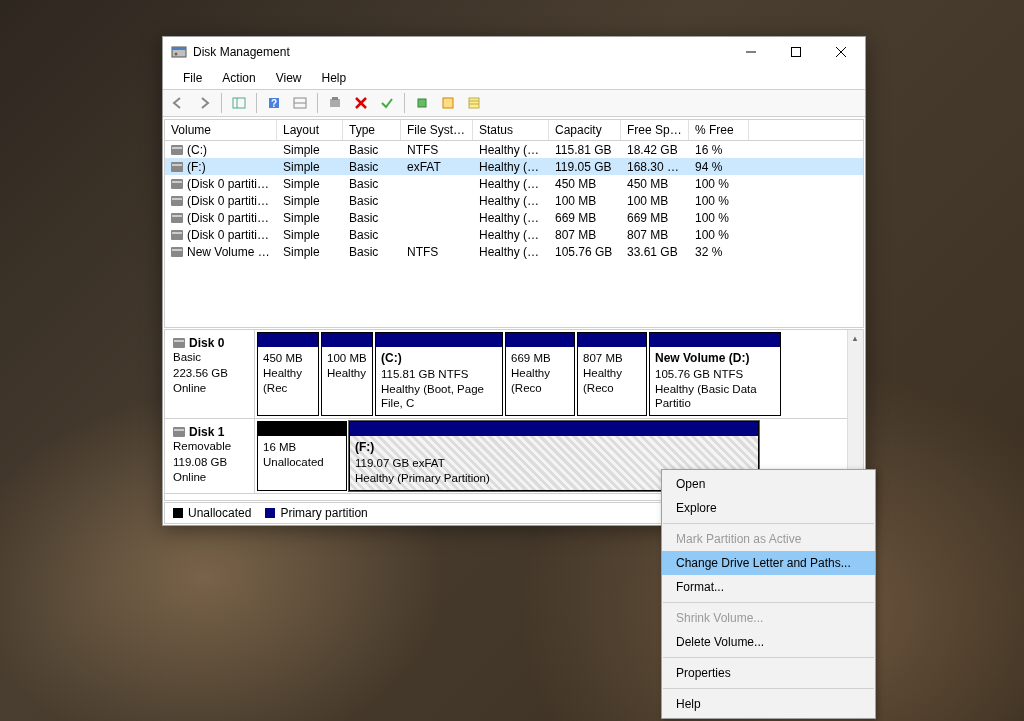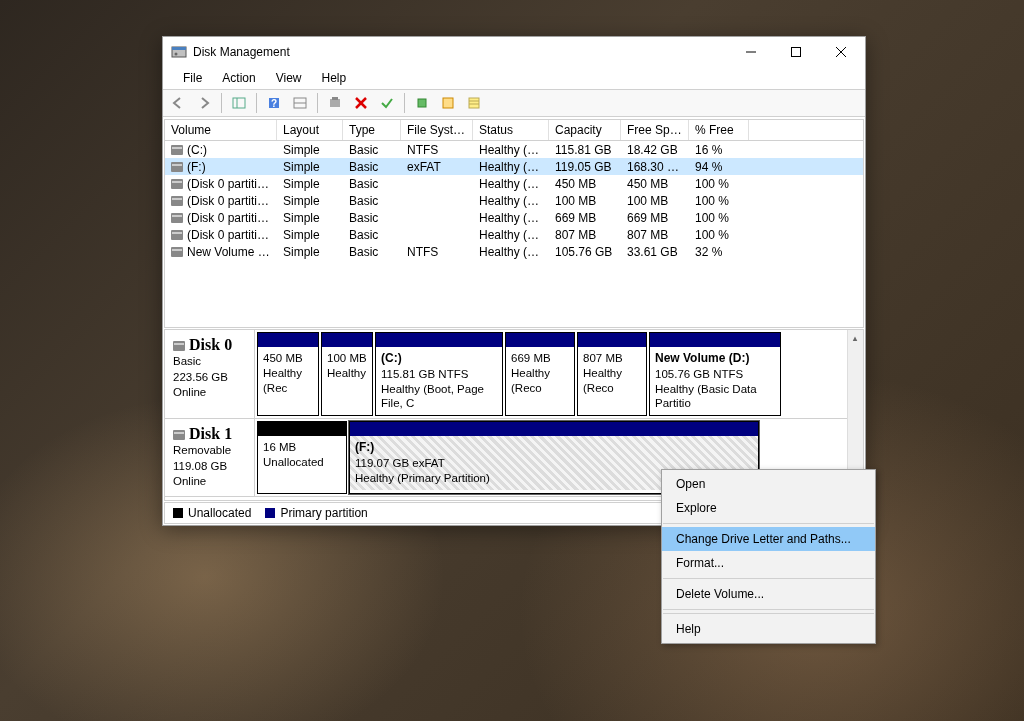--- a/index.html
+++ b/index.html
@@ -57,21 +57,21 @@
   .col.c-vol{width:112px}.col.c-lay{width:66px}.col.c-typ{width:58px}.col.c-fs{width:72px}
   .col.c-stat{width:76px}.col.c-cap{width:72px}.col.c-free{width:68px}.col.c-pct{width:60px}
   .vol-icon{display:inline-block;width:12px;height:10px;background:#888;border-radius:1px;margin-right:4px;vertical-align:-1px;position:relative}
   .vol-icon::after{content:"";position:absolute;top:2px;left:1px;right:1px;height:2px;background:#ccc}
 
   .graphical { flex:1; border:1px solid #d0d0d0; margin:0 1px; overflow:auto; background:#fff; position:relative; }
   .scroll-gutter { position:absolute; right:0; top:0; width:16px; height:100%; background:#f0f0f0; border-left:1px solid #ddd; }
   .scroll-thumb-up { position:absolute; right:0; top:0; width:16px; height:16px; display:flex; align-items:center; justify-content:center; font-size:9px; color:#666;}
   .disk-row { display:flex; border-bottom:1px solid #d0d0d0; margin-right:16px; }
   .disk-label { width:90px; padding:6px 8px; border-right:1px solid #d0d0d0; }
-  .disk-label b { font-size:16px;font-family:Liberation Serif, serif; }
+  .disk-label b { font-size:12px; }
   .disk-label div { font-size:11.5px; line-height:1.35; }
   .parts { flex:1; display:flex; gap:2px; padding:2px; }
   .part { border:1px solid #000; position:relative; min-width:40px; }
   .part .stripe { height:14px; background:#000080; }
   .part.black .stripe { background:#000; }
   .part .body { padding:4px 5px; font-size:11.5px; line-height:1.3; }
   .part .body b { font-size:12px; }
   .part.hatched .body {
     background: repeating-linear-gradient(45deg,#fff,#fff 3px,#e8e8e8 3px,#e8e8e8 6px);
   }
@@ -343,20 +343,23 @@
   <div class="legend">
     <span><span class="swatch sw-black"></span><span>Unallocated</span></span>
     <span><span class="swatch sw-navy"></span><span>Primary partition</span></span>
   </div>
 </div>
 
 <div class="context-menu">
   <div class="ctx-item">Open</div>
   <div class="ctx-item">Explore</div>
   <div class="ctx-sep"></div>
+  <div class="ctx-item disabled">Mark Partition as Active</div>
   <div class="ctx-item highlight">Change Drive Letter and Paths...</div>
   <div class="ctx-item">Format...</div>
   <div class="ctx-sep"></div>
+  <div class="ctx-item disabled">Shrink Volume...</div>
   <div class="ctx-item">Delete Volume...</div>
   <div class="ctx-sep"></div>
+  <div class="ctx-item">Properties</div>
   <div class="ctx-sep"></div>
   <div class="ctx-item">Help</div>
 </div>
 
 </body></html>

